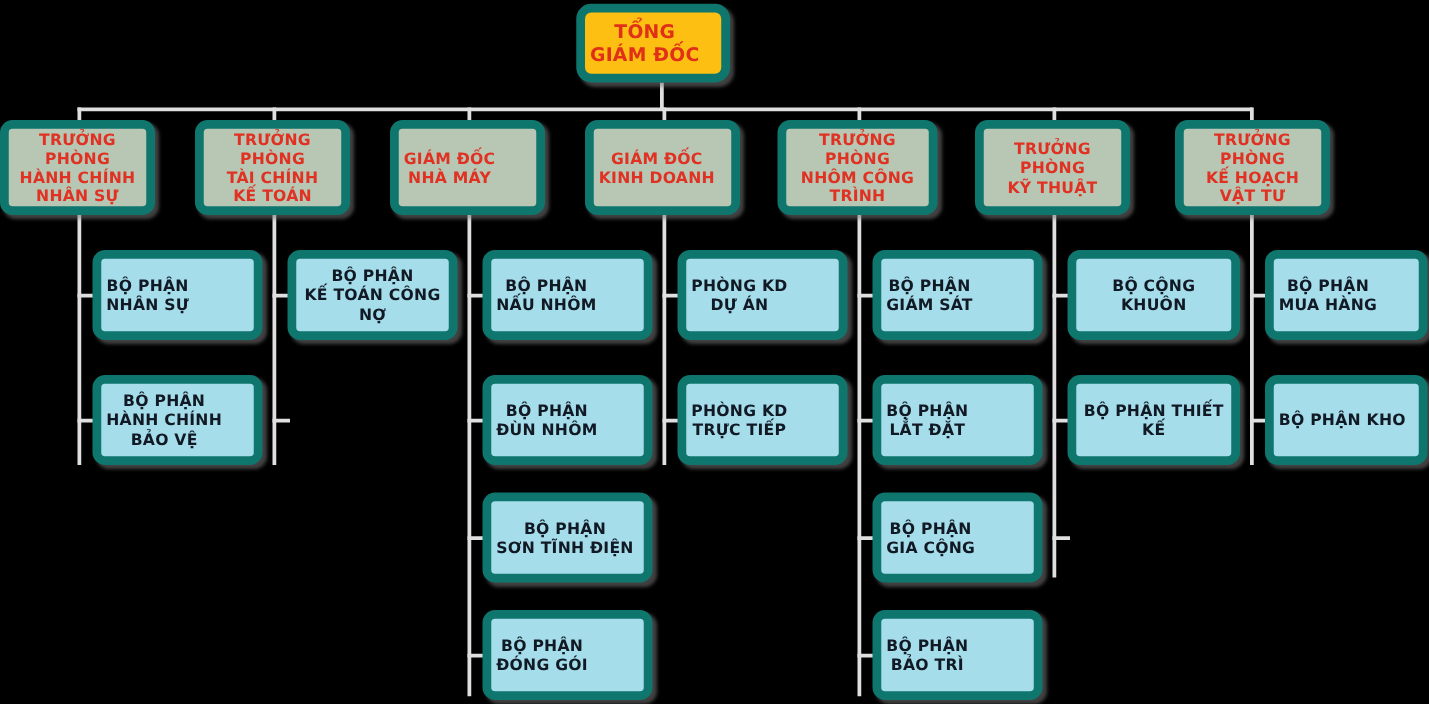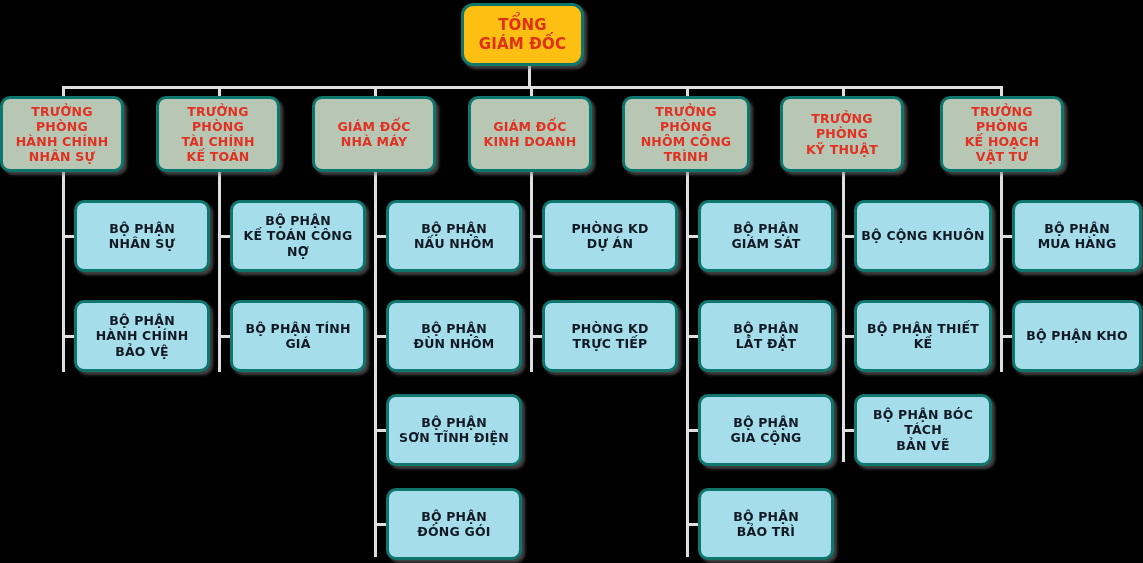--- a/index.html
+++ b/index.html
@@ -16,24 +16,24 @@
   }
   #org-chart {
     position: absolute;
     inset: 0;
   }
   .node {
     position: absolute;
     box-sizing: border-box;
     display: flex;
     align-items: center;
-    justify-content: center;
+    justify-content: flex-start;
     text-align: center;
     border-radius: 10px;
-    border: 3px solid #0f766e;
+    border: 7px solid #0f766e;
     box-shadow: 3px 3px 3px rgba(120,120,120,0.55);
     padding: 2px 4px;
     line-height: 1.22;
     letter-spacing: 0.2px;
   }
   .node .label {
     display: block;
     white-space: pre-line;
   }
   .node-ceo {
@@ -169,23 +169,20 @@
   <div class="node node-unit" style="left:1012px; top:200px; width:130px; height:72px;">
     <span class="label">BỘ PHẬN
 MUA HÀNG</span>
   </div>
 
   <div class="node node-unit" style="left:74px; top:300px; width:136px; height:72px;">
     <span class="label">BỘ PHẬN
 HÀNH CHÍNH
 BẢO VỆ</span>
   </div>
-  <div class="node node-unit" style="left:230px; top:300px; width:136px; height:72px;">
-    <span class="label">BỘ PHẬN TÍNH GIÁ</span>
-  </div>
   <div class="node node-unit" style="left:386px; top:300px; width:136px; height:72px;">
     <span class="label">BỘ PHẬN
 ĐÙN NHÔM</span>
   </div>
   <div class="node node-unit" style="left:542px; top:300px; width:136px; height:72px;">
     <span class="label">PHÒNG KD
 TRỰC TIẾP</span>
   </div>
   <div class="node node-unit" style="left:698px; top:300px; width:136px; height:72px;">
     <span class="label">BỘ PHẬN
@@ -199,24 +196,20 @@
   </div>
 
   <div class="node node-unit" style="left:386px; top:394px; width:136px; height:72px;">
     <span class="label">BỘ PHẬN
 SƠN TĨNH ĐIỆN</span>
   </div>
   <div class="node node-unit" style="left:698px; top:394px; width:136px; height:72px;">
     <span class="label">BỘ PHẬN
 GIA CỘNG</span>
   </div>
-  <div class="node node-unit" style="left:854px; top:394px; width:138px; height:72px;">
-    <span class="label">BỘ PHẬN BÓC TÁCH
-BẢN VẼ</span>
-  </div>
 
   <div class="node node-unit" style="left:386px; top:488px; width:136px; height:72px;">
     <span class="label">BỘ PHẬN
 ĐÓNG GÓI</span>
   </div>
   <div class="node node-unit" style="left:698px; top:488px; width:136px; height:72px;">
     <span class="label">BỘ PHẬN
 BẢO TRÌ</span>
   </div>
 

